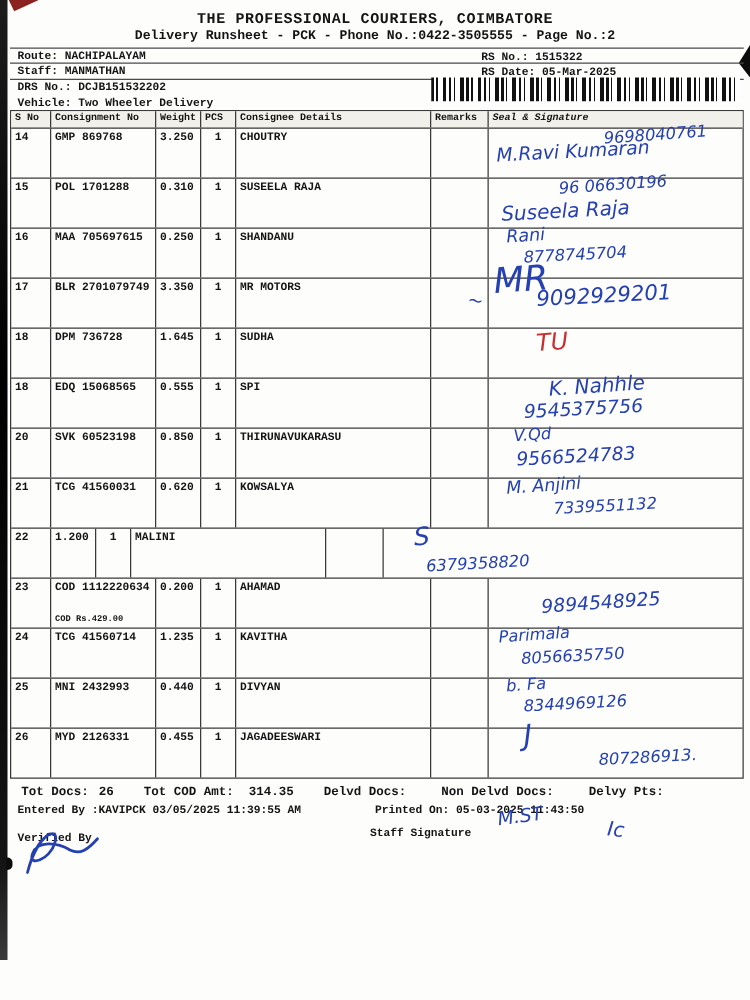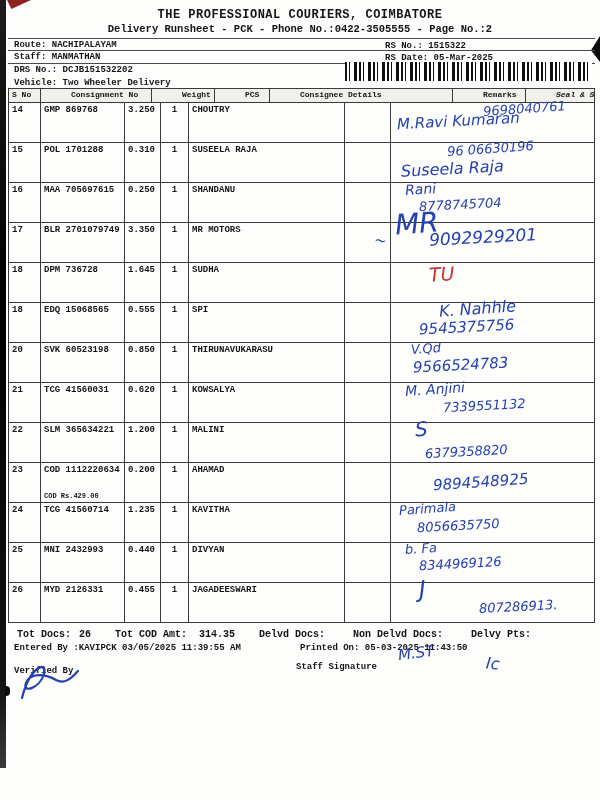--- a/index.html
+++ b/index.html
@@ -22,21 +22,21 @@
   .meta{position:absolute;left:8px;top:38px;width:587px;font-size:9px;}
   .meta-row{position:relative;height:13px;line-height:12px;padding-left:6px;box-sizing:border-box;}
   .meta-row.bt{border-top:1px solid #4a4a4a;}
   .meta-row.bb{border-bottom:1px solid #4a4a4a;}
   .meta-right{position:absolute;left:340px;top:1px;padding-left:37px;}
   .barcode{position:absolute;left:345px;top:62px;width:247px;height:19px;background:
     repeating-linear-gradient(90deg,#111 0 2px,#fff 2px 4px,#111 4px 5px,#fff 5px 9px,#111 9px 12px,#fff 12px 14px);}
 
   
   .table{position:absolute;left:8px;top:88px;width:587px;border:1px solid #3a3a3a;box-sizing:border-box;background:#fdfdfc;}
-  .thead{display:flex;height:13px;border-bottom:1px solid #3a3a3a;font-size:8px;background:#f2f0ea;line-height:12px;gap:27px;}
+  .thead{display:flex;height:13px;border-bottom:1px solid #3a3a3a;font-size:8px;background:#f2f0ea;line-height:12px;}
   .hc{padding:0 3px;border-right:1px solid #3a3a3a;box-sizing:border-box;white-space:nowrap;overflow:hidden;}
   .hc:last-child{border-right:none;font-style:italic;}
   .w1{width:32px}.w2{width:84px}.w3{width:36px}.w4{width:28px}.w5{width:156px}.w6{width:46px}.w7{flex:1}
   .trow{display:flex;height:39px;border-bottom:1px solid #3a3a3a;position:relative;}
   .tbody .trow:last-child{border-bottom:none;}
   .c{padding:2px 3px;border-right:1px solid #3a3a3a;box-sizing:border-box;font-size:9px;line-height:10px;overflow:visible;}
   .c.w4{text-align:center;}
   .c.w7{border-right:none;position:relative;}
   .note{display:block;font-size:7px;margin-top:16px;white-space:nowrap;}
 
@@ -267,24 +267,20 @@
         <span class="hand remark-mark"></span>
       </div>
       <div class="c w7 seal">
         <span class="hand seal-a" ink="blue">M. Anjini</span>
         <span class="hand seal-b">7339551132</span>
       </div>
     </div>
 
     <div class="trow">
       <div class="c w1">22</div>
-      <div class="c w2">
-        <span>SLM 365634221</span>
-        <span class="note"></span>
-      </div>
       <div class="c w3">1.200</div>
       <div class="c w4">1</div>
       <div class="c w5">MALINI</div>
       <div class="c w6">
         <span class="hand remark-mark"></span>
       </div>
       <div class="c w7 seal">
         <span class="hand seal-a" ink="blue">S</span>
         <span class="hand seal-b">6379358820</span>
       </div>

